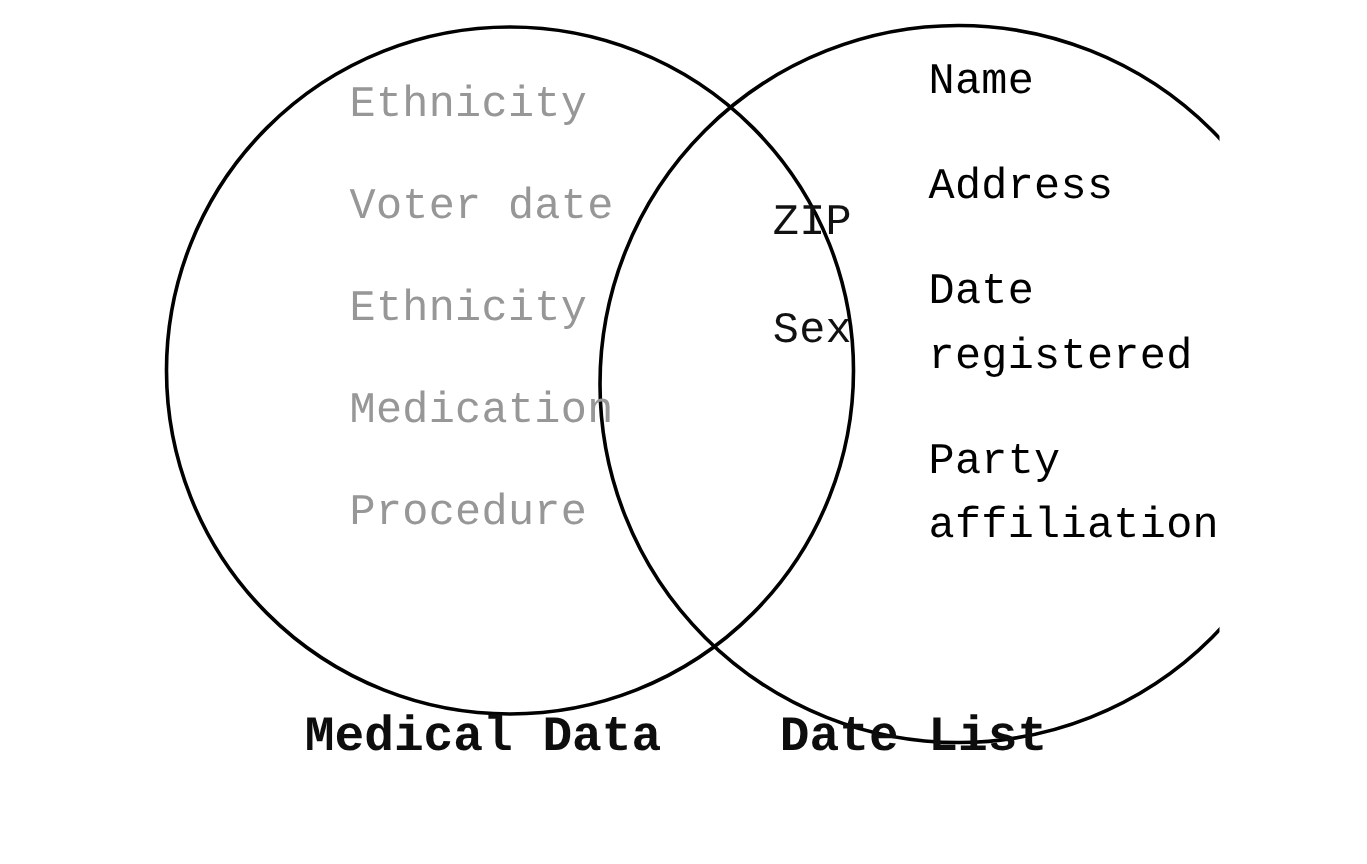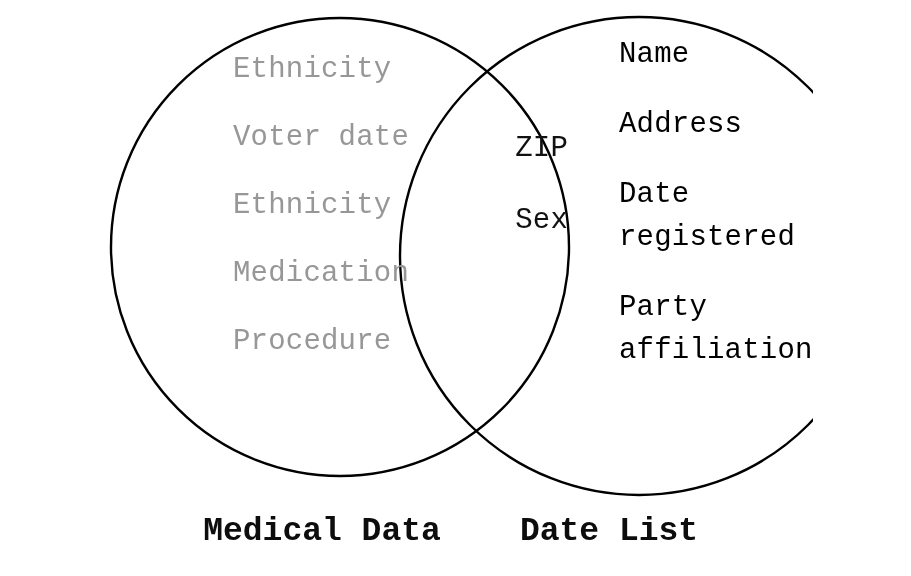--- a/index.html
+++ b/index.html
@@ -56,21 +56,21 @@
     top: 33px;
     gap: 27px;
     width: 195px;
   }
   .right-list .item {
     line-height: 43px;
     color: #000000;
   }
   .circle-label {
     position: absolute;
-    top: 514px;
+    top: 474px;
     transform: translateX(-50%);
     font-size: 33px;
     font-weight: bold;
     line-height: 36px;
     color: #0d0d0d;
     white-space: nowrap;
   }
   .label-left  { left: 322px; }
   .label-right { left: 609px; }
 </style>

